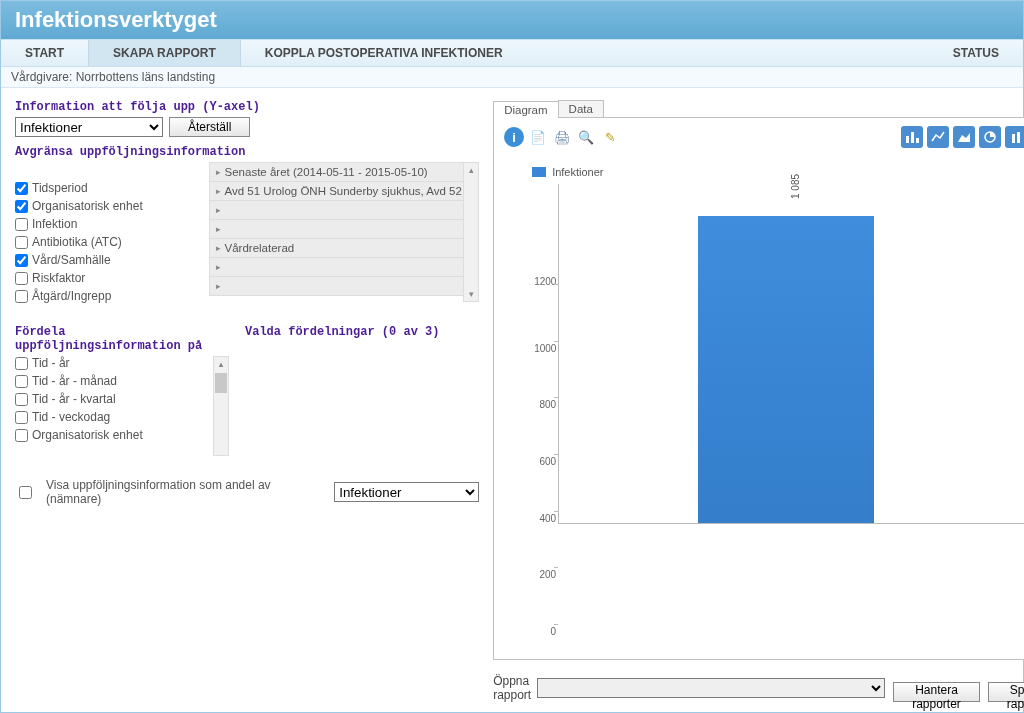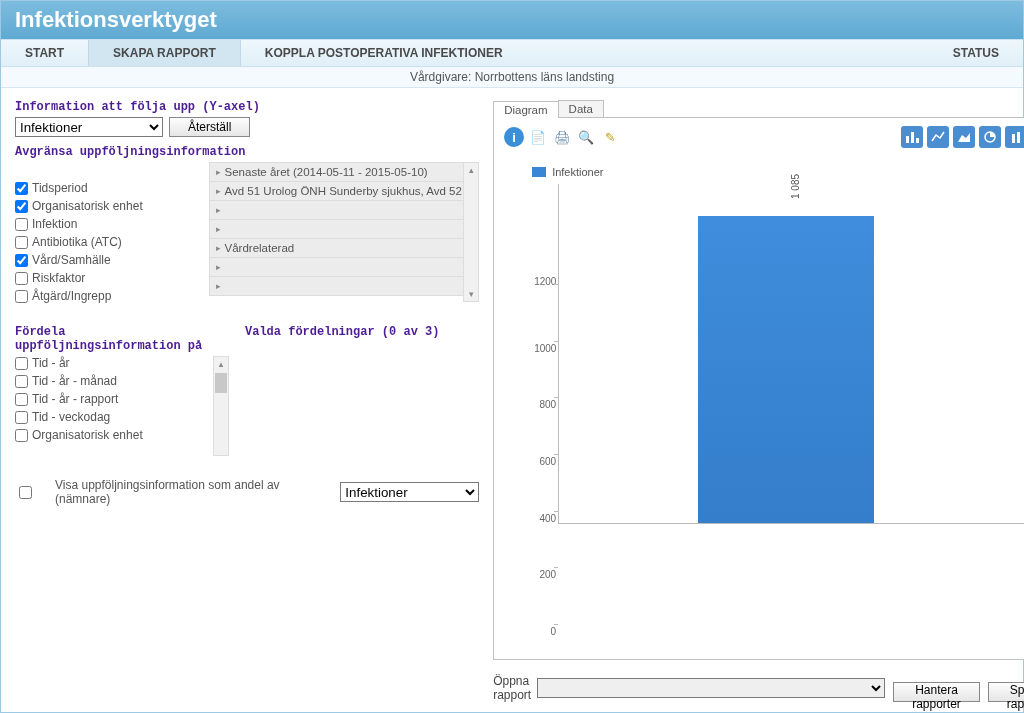--- a/index.html
+++ b/index.html
@@ -3,21 +3,21 @@
 <meta charset="utf-8">
 <style>
   * { box-sizing: border-box; font-family: "Segoe UI", Tahoma, sans-serif; }
   body { margin:0; background:#fff; font-size:12px; color:#444; }
   .window { width:1024px; height:713px; border:1px solid #9ec9e4; display:flex; flex-direction:column; }
   .titlebar { background:linear-gradient(#7dbcdf,#5fa9d2); color:#fff; font-size:22px; font-weight:bold; padding:6px 14px; }
   .menubar { background:linear-gradient(#eef7fc,#e1eff8); border-top:1px solid #c9e0ef; border-bottom:1px solid #c9e0ef; display:flex; align-items:center; font-size:12px; color:#4a4a4a; }
   .menubar .tab { padding:6px 24px; font-weight:bold; cursor:pointer; }
   .menubar .tab.active { background:#d2e6f2; border-left:1px solid #c0d8e8; border-right:1px solid #c0d8e8; }
   .menubar .spacer { flex:1; }
-  .subbar { background:#f5faff; border-bottom:1px solid #d7e6f2; text-align:center; padding:3px 10px; color:#555; font-size:12px; }
+  .subbar { background:#f5faff; border-bottom:1px solid #d7e6f2; text-align:left; padding:3px 10px; color:#555; font-size:12px; }
   .content { flex:1; display:flex; padding:12px 10px 10px 14px; gap:14px; }
   .left { width:466px; display:flex; flex-direction:column; gap:8px; }
   .right { flex:1; display:flex; flex-direction:column; }
 
   .section-title { font-weight:bold; color:#4c1d95; margin-bottom:3px;font-family:Liberation Mono, monospace; }
   .row { display:flex; align-items:center; gap:6px; }
   select.wide { width:148px; height:20px; border:1px solid #7a7a7a; background:#fff; }
   button.std { height:20px; border:1px solid #888; background:linear-gradient(#fdfdfd,#e6e6e6); padding:0 18px; font-size:12px; cursor:pointer; }
 
   .filter-area { display:flex; gap:4px; }
@@ -33,21 +33,21 @@
 
   .distribute { display:flex; gap:20px; }
   .dist-left { width:210px; }
   .dist-list { position:relative; }
   .dist-scroll { position:absolute; right:-4px; top:0; width:16px; height:100px; background:#f1f1f1; border:1px solid #ddd; display:flex; flex-direction:column; align-items:center; }
   .dist-scroll .up { font-size:9px; color:#888; line-height:14px;}
   .dist-scroll .thumb { width:12px; height:20px; background:#c8c8c8; margin-top:2px;}
   .dist-right { flex:1; }
   .dist-box { height:110px; }
 
-  .andel-row { display:flex; align-items:center; gap:20px; margin-top:18px; color:#555;}
+  .andel-row { display:flex; align-items:center; gap:11px; margin-top:18px; color:#555;}
   select.andel { width:148px; height:20px; border:1px solid #7a7a7a; background:#fff;}
 
   
   .tabstrip { display:flex; position:relative; z-index:2; }
   .rtab { border:1px solid #c0c0c0; border-bottom:none; padding:2px 10px; font-size:11.5px; color:#555; background:#f4f4f4; margin-right:-1px; cursor:pointer; }
   .rtab.active { background:#fff; position:relative; top:1px; }
   .chartbox { flex:1; border:1px solid #c0c0c0; background:#fff; display:flex; flex-direction:column; padding:8px 10px 10px 10px; position:relative; }
   .toolbar { display:flex; align-items:center; justify-content:space-between; }
   .tool-left, .tool-right { display:flex; gap:4px; }
   .ticon { width:20px; height:20px; display:flex; align-items:center; justify-content:center; border-radius:2px; font-size:13px; }
@@ -174,21 +174,21 @@
             <label class="chk">
                 <input type="checkbox" style="">
                 <span>Tid - år</span>
               </label>
             <label class="chk" style="margin-top:4px">
                 <input type="checkbox" style="">
                 <span>Tid - år - månad</span>
               </label>
             <label class="chk" style="margin-top:4px">
                 <input type="checkbox" style="">
-                <span>Tid - år - rapport</span>
+                <span>Tid - år - kvartal</span>
               </label>
             <label class="chk" style="margin-top:4px">
                 <input type="checkbox" style="">
                 <span>Tid - veckodag</span>
               </label>
             <label class="chk" style="margin-top:4px">
                 <input type="checkbox" style="">
                 <span>Organisatorisk enhet</span>
               </label>
             <div class="dist-scroll">

